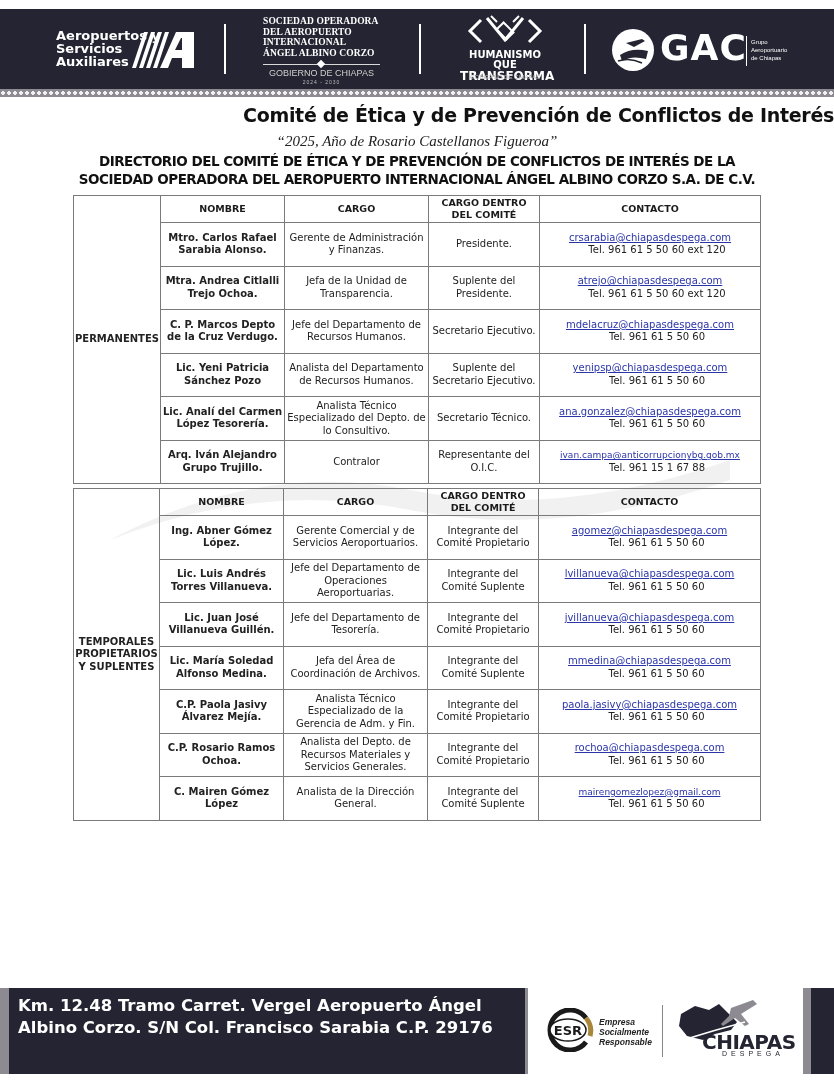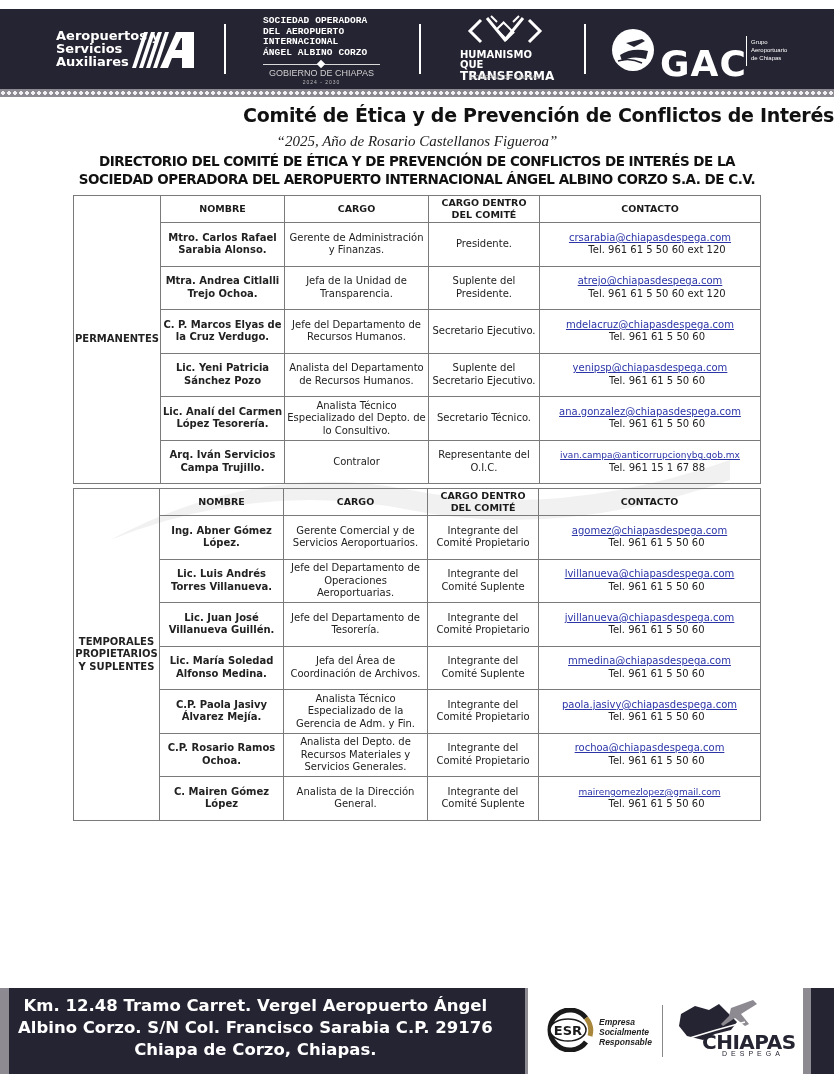--- a/index.html
+++ b/index.html
@@ -7,32 +7,32 @@
   body { font-family: "Liberation Sans", "DejaVu Sans", sans-serif; color: #1a1a1a; position: relative; }
 
   
   .header { position: absolute; left: 0; top: 9px; width: 834px; height: 80px; background: #252432; }
   .header-strip { position: absolute; left: 0; top: 89px; width: 834px; height: 8px; background: #8d8a92;
     background-image: radial-gradient(circle at center, #f2f0f3 1.6px, transparent 2px);
     background-size: 6px 8px; }
   .asa-text { position: absolute; left: 56px; top: 29px; color: #fff; font-weight: bold; font-size: 13px; line-height: 13px; font-family: "DejaVu Sans", sans-serif; }
   .asa-logo { position: absolute; left: 132px; top: 32px; width: 64px; height: 36px; }
   .vdiv { position: absolute; width: 2px; background: #ffffff; }
-  .soc-text { position: absolute; left: 263px; top: 16px; color: #fff; font-weight: bold; font-size: 9.5px; line-height: 10.5px; font-family: Liberation Mono, monospace; letter-spacing: 0.1px; }
+  .soc-text { position: absolute; left: 263px; top: 16px; color: #fff; font-weight: bold; font-size: 9.5px; line-height: 10.5px; font-family: Liberation Serif, serif; letter-spacing: 0.1px; }
   .soc-line { position: absolute; left: 263px; top: 64px; width: 117px; height: 1px; background: #d9d9d9; }
   .soc-diamond { position: absolute; left: 318px; top: 61px; width: 6px; height: 6px; background: #fff; transform: rotate(45deg); }
   .gob-text { position: absolute; left: 263px; top: 68px; width: 117px; text-align: center; color: #cfcfcf; font-size: 9px; line-height: 10px; }
   .gob-years { position: absolute; left: 263px; top: 79px; width: 117px; text-align: center; color: #bbb; font-size: 5px; letter-spacing: 1px; }
 
   .hum-logo { position: absolute; left: 467px; top: 14px; width: 76px; height: 36px; }
-  .hum-text { position: absolute; left: 460px; top: 50px; width: 90px; text-align: left; color: #fff; font-weight: bold; font-size: 10px; line-height: 10px; font-family: "DejaVu Sans", sans-serif; }
+  .hum-text { position: absolute; left: 460px; top: 50px; width: 90px; text-align: center; color: #fff; font-weight: bold; font-size: 10px; line-height: 10px; font-family: "DejaVu Sans", sans-serif; }
   .hum-gob { position: absolute; left: 460px; top: 74px; width: 90px; text-align: center; color: #bbb; font-size: 6px; }
 
   .gac-circle { position: absolute; left: 612px; top: 29px; width: 42px; height: 42px; border-radius: 50%; background: #fff; }
-  .gac-text { position: absolute; left: 660px; top: 28px; color: #fff; font-weight: bold; font-size: 36px; line-height: 40px; font-family: "DejaVu Sans", sans-serif; letter-spacing: 1px; margin-top: 16px; }
+  .gac-text { position: absolute; left: 660px; top: 28px; color: #fff; font-weight: bold; font-size: 36px; line-height: 40px; font-family: "DejaVu Sans", sans-serif; letter-spacing: 1px; }
   .gac-sep { position: absolute; left: 746px; top: 36px; width: 1px; height: 30px; background: #fff; }
   .gac-sub { position: absolute; left: 751px; top: 38px; color: #fff; font-size: 6px; line-height: 8px; }
 
   
   .title { position: absolute; left: 0; top: 104px; width: 834px; text-align: right; font-weight: bold; font-size: 19px; font-family: "DejaVu Sans", sans-serif; color: #111; letter-spacing: -0.3px; }
   .subtitle { position: absolute; left: 0; top: 133px; width: 834px; text-align: center; font-style: italic; font-size: 15px; font-family: "Liberation Serif", serif; color: #222; }
   .dir-title { position: absolute; left: 0; top: 152px; width: 834px; text-align: center; font-weight: bold; font-size: 13.5px; line-height: 18px; color: #111; font-family: "DejaVu Sans", sans-serif; letter-spacing: -0.5px; }
 
   
   .watermark { position: absolute; left: 110px; top: 460px; width: 620px; height: 80px; opacity: 0.08; }
@@ -50,21 +50,21 @@
   .email { color: #2b35a8; text-decoration: underline; display: block; }
   .email.small { font-size: 9px; }
   .tel { display: block; padding-left: 14px; }
   #t1 { top: 195px; }
   #t1 tr.r td { height: 43.5px; }
   #t2 { top: 488px; }
   #t2 tr.r td { height: 43.5px; }
 
   
   .footer { position: absolute; left: 0; top: 988px; width: 528px; height: 86px; background: #252432; border-left: 9px solid #8d8a92; border-right: 3px solid #8d8a92; }
-  .footer-text { position: absolute; left: 18px; top: 995px; color: #fff; font-weight: bold; font-size: 16.5px; line-height: 22px; font-family: "DejaVu Sans", sans-serif; text-align: center; }
+  .footer-text { position: absolute; left: 18px; top: 995px; color: #fff; font-weight: bold; font-size: 16.5px; line-height: 22px; font-family: "DejaVu Sans", sans-serif; }
   .esr-logo { position: absolute; left: 542px; top: 1008px; width: 52px; height: 44px; }
   .esr-text { position: absolute; left: 599px; top: 1017px; color: #222; font-weight: bold; font-style: italic; font-size: 8.5px; line-height: 10px; }
   .footer-div { position: absolute; left: 662px; top: 1005px; width: 1px; height: 52px; background: #888; }
   .chiapas-logo { position: absolute; left: 675px; top: 1000px; width: 120px; height: 60px; }
   .chiapas-text { position: absolute; left: 702px; top: 1030px; color: #252432; font-weight: bold; font-size: 20px; font-family: "DejaVu Sans", sans-serif; letter-spacing: -0.5px; }
   .despega-text { position: absolute; left: 722px; top: 1050px; color: #252432; font-size: 7px; letter-spacing: 4px; }
   .footer-right { position: absolute; left: 803px; top: 988px; width: 31px; height: 86px; background: #252432; border-left: 8px solid #8d8a92; }
 </style>
 </head>
 <body>
@@ -163,21 +163,21 @@
   <tr class="r">
     <td class="name">Mtra. Andrea Citlalli Trejo Ochoa.</td>
     <td class="cargo">Jefa de la Unidad de Transparencia.</td>
     <td class="comite">Suplente del Presidente.</td>
     <td class="contact">
       <a class="email">atrejo@chiapasdespega.com</a>
       <span class="tel">Tel. 961 61 5 50 60 ext 120</span>
     </td>
   </tr>
   <tr class="r">
-    <td class="name">C. P. Marcos Elyas de la Cruz Verdugo.</td>
+    <td class="name">C. P. Marcos Depto de la Cruz Verdugo.</td>
     <td class="cargo">Jefe del Departamento de Recursos Humanos.</td>
     <td class="comite">Secretario Ejecutivo.</td>
     <td class="contact">
       <a class="email">mdelacruz@chiapasdespega.com</a>
       <span class="tel">Tel. 961 61 5 50 60</span>
     </td>
   </tr>
   <tr class="r">
     <td class="name">Lic. Yeni Patricia Sánchez Pozo</td>
     <td class="cargo">Analista del Departamento de Recursos Humanos.</td>
@@ -190,21 +190,21 @@
   <tr class="r">
     <td class="name">Lic. Analí del Carmen López Tesorería.</td>
     <td class="cargo">Analista Técnico Especializado del Depto. de lo Consultivo.</td>
     <td class="comite">Secretario Técnico.</td>
     <td class="contact">
       <a class="email">ana.gonzalez@chiapasdespega.com</a>
       <span class="tel">Tel. 961 61 5 50 60</span>
     </td>
   </tr>
   <tr class="r">
-    <td class="name">Arq. Iván Servicios Campa Trujillo.</td>
+    <td class="name">Arq. Iván Alejandro Grupo Trujillo.</td>
     <td class="cargo">Contralor</td>
     <td class="comite">Representante del O.I.C.</td>
     <td class="contact">
       <a class="email small">ivan.campa@anticorrupcionybg.gob.mx</a>
       <span class="tel">Tel. 961 15 1 67 88</span>
     </td>
   </tr>
 </tbody>
   </table>
 
@@ -280,21 +280,20 @@
       <span class="tel">Tel. 961 61 5 50 60</span>
     </td>
   </tr>
 </tbody>
   </table>
 
 <div class="footer"></div>
 <div class="footer-text">
   <div>Km. 12.48 Tramo Carret. Vergel Aeropuerto Ángel</div>
   <div>Albino Corzo. S/N Col. Francisco Sarabia C.P. 29176</div>
-  <div>Chiapa de Corzo, Chiapas.</div>
 </div>
 
 <svg class="esr-logo" viewBox="0 0 52 44">
   <path d="M44 10 A20 20 0 1 0 44 34" fill="none" stroke="#1a1a1a" stroke-width="5"></path>
   <path d="M44 10 A20 20 0 0 1 48 28" fill="none" stroke="#a8873a" stroke-width="5"></path>
   <ellipse cx="26" cy="22" rx="18" ry="11" fill="#fff" stroke="#1a1a1a" stroke-width="1.5"></ellipse>
   <text x="26" y="27" text-anchor="middle" font-size="13" font-weight="bold" fill="#1a1a1a" font-family="DejaVu Sans, sans-serif">ESR</text>
 </svg>
 <div class="esr-text">
   <div>Empresa</div>

